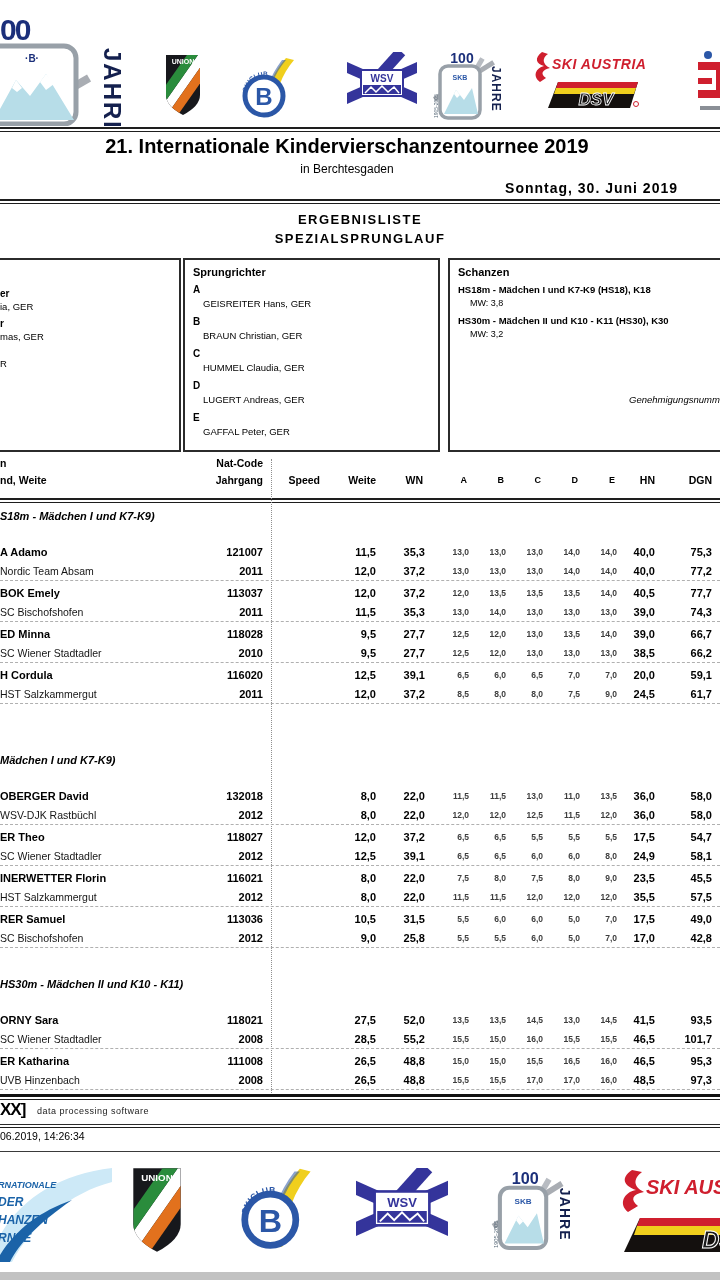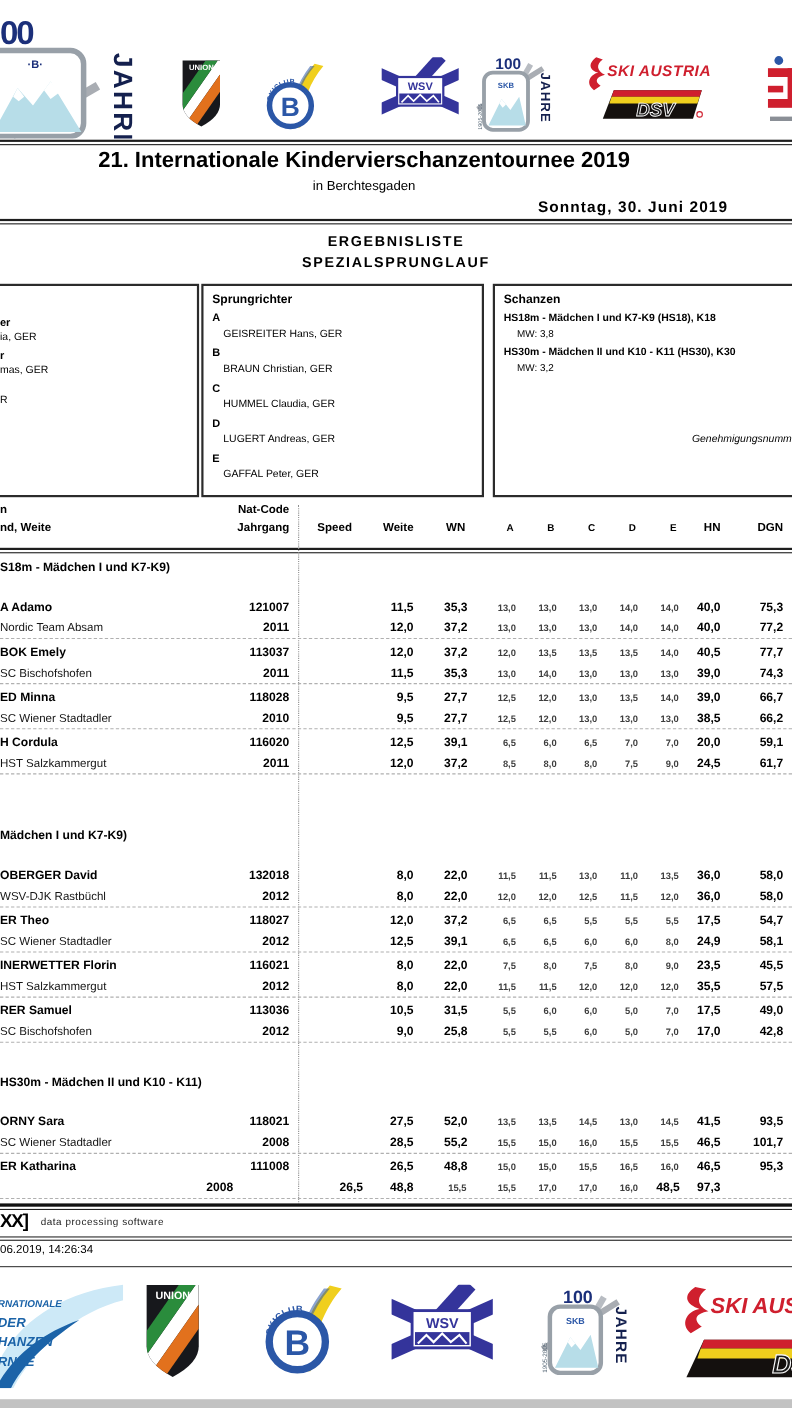--- a/index.html
+++ b/index.html
@@ -6,21 +6,21 @@
   .page{position:relative;width:720px;height:1280px;background:#fff;overflow:hidden;
         font-family:"Liberation Sans","DejaVu Sans",sans-serif;color:#000;}
   .abs{position:absolute;}
   
   .dbl{position:absolute;left:0;width:720px;height:2px;background:#fff;
        border-top:2px solid #1e1e1e;border-bottom:1px solid #1e1e1e;}
   .dbl.thick{border-top:3px solid #111;}
   .dbl.thin{border-top:1.5px solid #2a2a2a;}
   .single{position:absolute;left:0;width:720px;border-top:1px solid #3a3a3a;height:0;}
   
-  .titlebox{position:absolute;top:133px;left:0;width:662px;text-align:center;}
+  .titlebox{position:absolute;top:133px;left:0;width:662px;text-align:center;padding-left:16px;}
   .t1{font-size:20px;font-weight:bold;line-height:26px;}
   .t2{font-size:12px;line-height:16px;margin-top:2px;}
   .t3{font-size:14px;font-weight:bold;line-height:18px;margin-top:2px;letter-spacing:1px;text-align:right;}
   .rl{position:absolute;left:0;width:720px;text-align:center;font-weight:bold;
       font-size:13px;letter-spacing:1.5px;}
   
   .obox{position:absolute;top:258px;height:194px;border:2px solid #2b2b2b;background:#fff;box-sizing:border-box;}
   .frag{position:absolute;white-space:nowrap;}
   .b{font-weight:bold;}
   .omid{padding:6px 0 0 8px;}
@@ -37,21 +37,21 @@
   .jud{font-size:8.5px;font-weight:bold;color:#3d3d3d;text-align:right;padding-right:1px;}
   .nm{font-size:11px;font-weight:bold;}
   .club{font-size:10.5px;color:#151515;}
   .thead{position:absolute;top:455px;left:0;width:720px;}
   .thead .trow{height:17px;line-height:17px;}
   .hc{font-size:10.5px;font-weight:bold;text-align:right;}
   .hj{font-size:9px;font-weight:bold;text-align:right;padding-right:3px;}
   .hl{font-size:10.5px;font-weight:bold;text-align:left;}
   .vdot{position:absolute;left:271px;top:459px;height:636px;width:0;border-left:1px dotted #8f8f8f;}
   .sec{position:absolute;left:0;width:720px;}
-  .sec-head{font-size:11px;font-weight:bold;padding-top:10px;line-height:13px;}
+  .sec-head{font-size:11px;font-weight:bold;font-style:italic;padding-top:10px;line-height:13px;}
   .rows{margin-top:17px;}
   .ath{height:37px;padding-top:3px;border-bottom:1px dashed #b0b0b0;}
   .ath .r1{height:19px;line-height:19px;}
   .ath .r2{height:18px;line-height:18px;}
   
   .fx{position:absolute;top:1100px;left:0;height:24px;}
   .fxlogo{font-size:17px;font-weight:bold;letter-spacing:-1px;}
   .fxlabel{position:absolute;left:37px;top:6px;font-size:9px;color:#222;letter-spacing:0.5px;white-space:nowrap;}
   .stamp{position:absolute;top:1130px;left:0;font-size:10.5px;white-space:nowrap;}
   .graybar{position:absolute;left:0;top:1272px;width:720px;height:8px;background:#c2c2c2;}
@@ -539,20 +539,21 @@
       <div class="c num">48,8</div>
       <div class="c jud">15,0</div>
       <div class="c jud">15,0</div>
       <div class="c jud">15,5</div>
       <div class="c jud">16,5</div>
       <div class="c jud">16,0</div>
       <div class="c num">46,5</div>
       <div class="c num">95,3</div>
     </div>
     <div class="trow r2">
+      <div class="c club">UVB Hinzenbach</div>
       <div class="c num">2008</div>
       <div class="c num"></div>
       <div class="c num">26,5</div>
       <div class="c num">48,8</div>
       <div class="c jud">15,5</div>
       <div class="c jud">15,5</div>
       <div class="c jud">17,0</div>
       <div class="c jud">17,0</div>
       <div class="c jud">16,0</div>
       <div class="c num">48,5</div>

